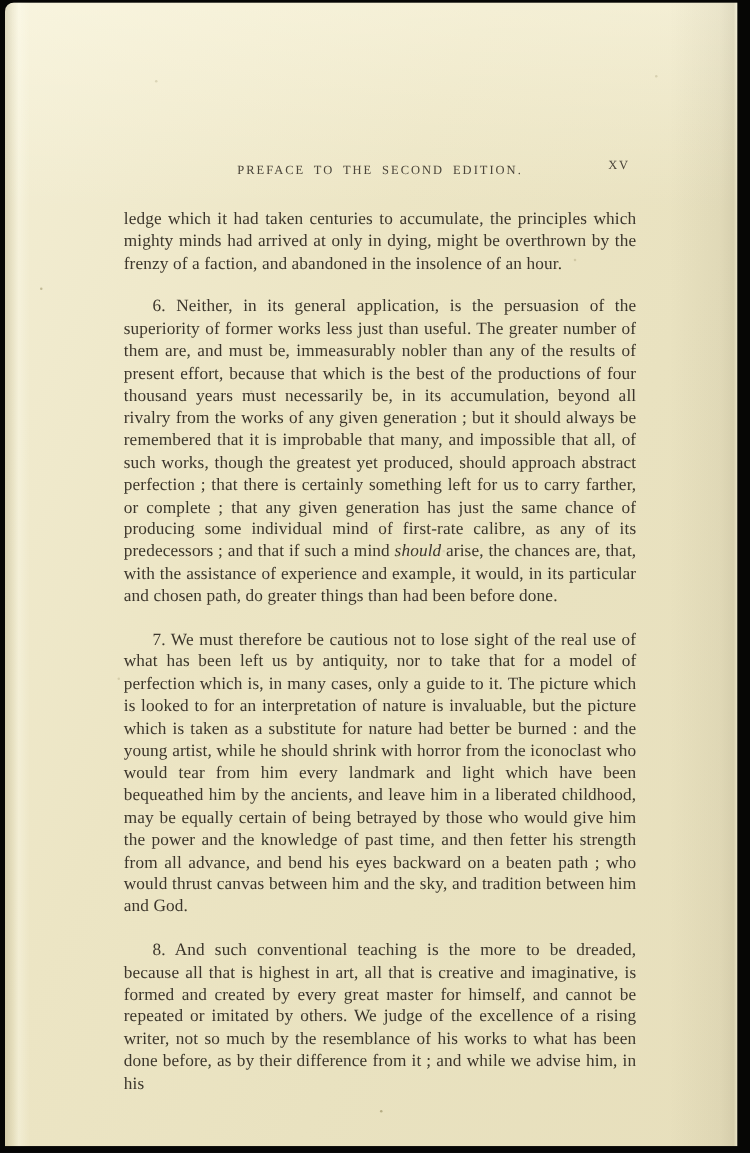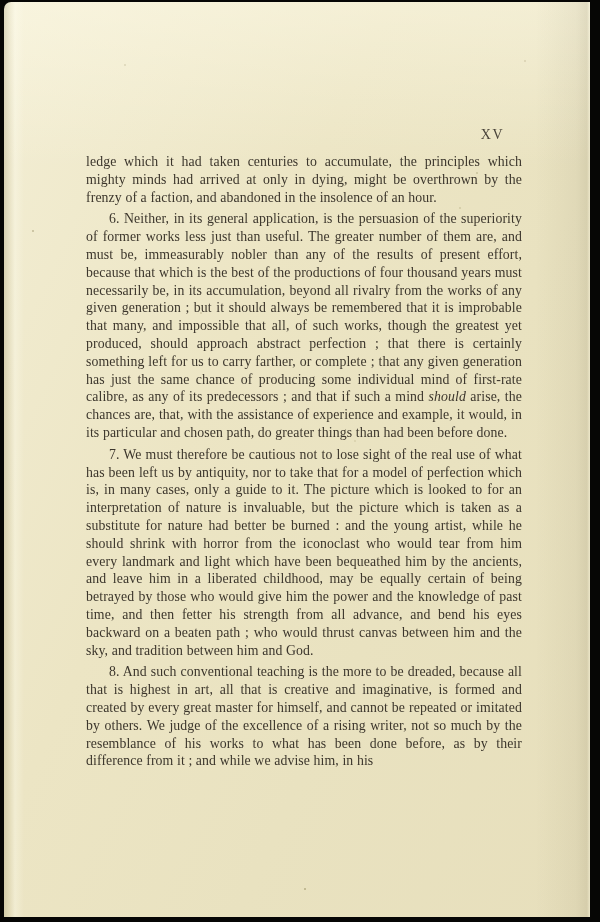--- a/index.html
+++ b/index.html
@@ -84,58 +84,59 @@
     font-size: 10px;
     letter-spacing: 1.6px;
     word-spacing: 3px;
     white-space: nowrap;
   }
 
   .page-number {
     position: absolute;
     right: 22px;
     top: 1px;
-    font-size: 14px;
+    font-size: 10px;
     letter-spacing: 1.5px;
     text-transform: uppercase;
   }
 
   .text-column {
     position: absolute;
     left: 78px;
     top: 147px;
     width: 444px;
     color: var(--ink, #3c362c);
     font-size: 13.8px;
     line-height: 17.8px;
     text-align: justify;
     letter-spacing: 0.1px;
   }
 
   .text-column p {
-    margin: 4px;
+    margin: 17px;
     padding: 0;
   }
 
   .text-column p.indented {
     text-indent: 23px;
   }
 
   .text-column .italic {
     font-style: italic;
     font-family: Liberation Serif, serif;
   }
 </style>
 </head>
 <body>
 
 <div class="scan">
   <div class="paper">
 
     <div class="page-header">
+      <span class="running-title">PREFACE TO THE SECOND EDITION.</span>
       <span class="page-number">xv</span>
     </div>
 
     <div class="text-column" id="paragraphs">
         <p><span>ledge which it had taken centuries to accumulate, the principles which mighty minds had arrived at only in dying, might be overthrown by the frenzy of a faction, and abandoned in the insolence of an hour.</span></p>
         <p class="indented"><span>6. Neither, in its general application, is the persuasion of the superiority of former works less just than useful. The greater number of them are, and must be, immeasurably nobler than any of the results of present effort, because that which is the best of the productions of four thousand years must necessarily be, in its accumulation, beyond all rivalry from the works of any given generation ; but it should always be remembered that it is improbable that many, and impossible that all, of such works, though the greatest yet produced, should approach abstract perfection ; that there is certainly something left for us to carry farther, or complete ; that any given generation has just the same chance of producing some individual mind of first-rate calibre, as any of its predecessors ; and that if such a mind </span><span class="italic">should</span><span> arise, the chances are, that, with the assistance of experience and example, it would, in its particular and chosen path, do greater things than had been before done.</span></p>
         <p class="indented"><span>7. We must therefore be cautious not to lose sight of the real use of what has been left us by antiquity, nor to take that for a model of perfection which is, in many cases, only a guide to it. The picture which is looked to for an interpretation of nature is invaluable, but the picture which is taken as a substitute for nature had better be burned : and the young artist, while he should shrink with horror from the iconoclast who would tear from him every landmark and light which have been bequeathed him by the ancients, and leave him in a liberated childhood, may be equally certain of being betrayed by those who would give him the power and the knowledge of past time, and then fetter his strength from all advance, and bend his eyes backward on a beaten path ; who would thrust canvas between him and the sky, and tradition between him and God.</span></p>
         <p class="indented"><span>8. And such conventional teaching is the more to be dreaded, because all that is highest in art, all that is creative and imaginative, is formed and created by every great master for himself, and cannot be repeated or imitated by others. We judge of the excellence of a rising writer, not so much by the resemblance of his works to what has been done before, as by their difference from it ; and while we advise him, in his</span></p>
       </div>
 

